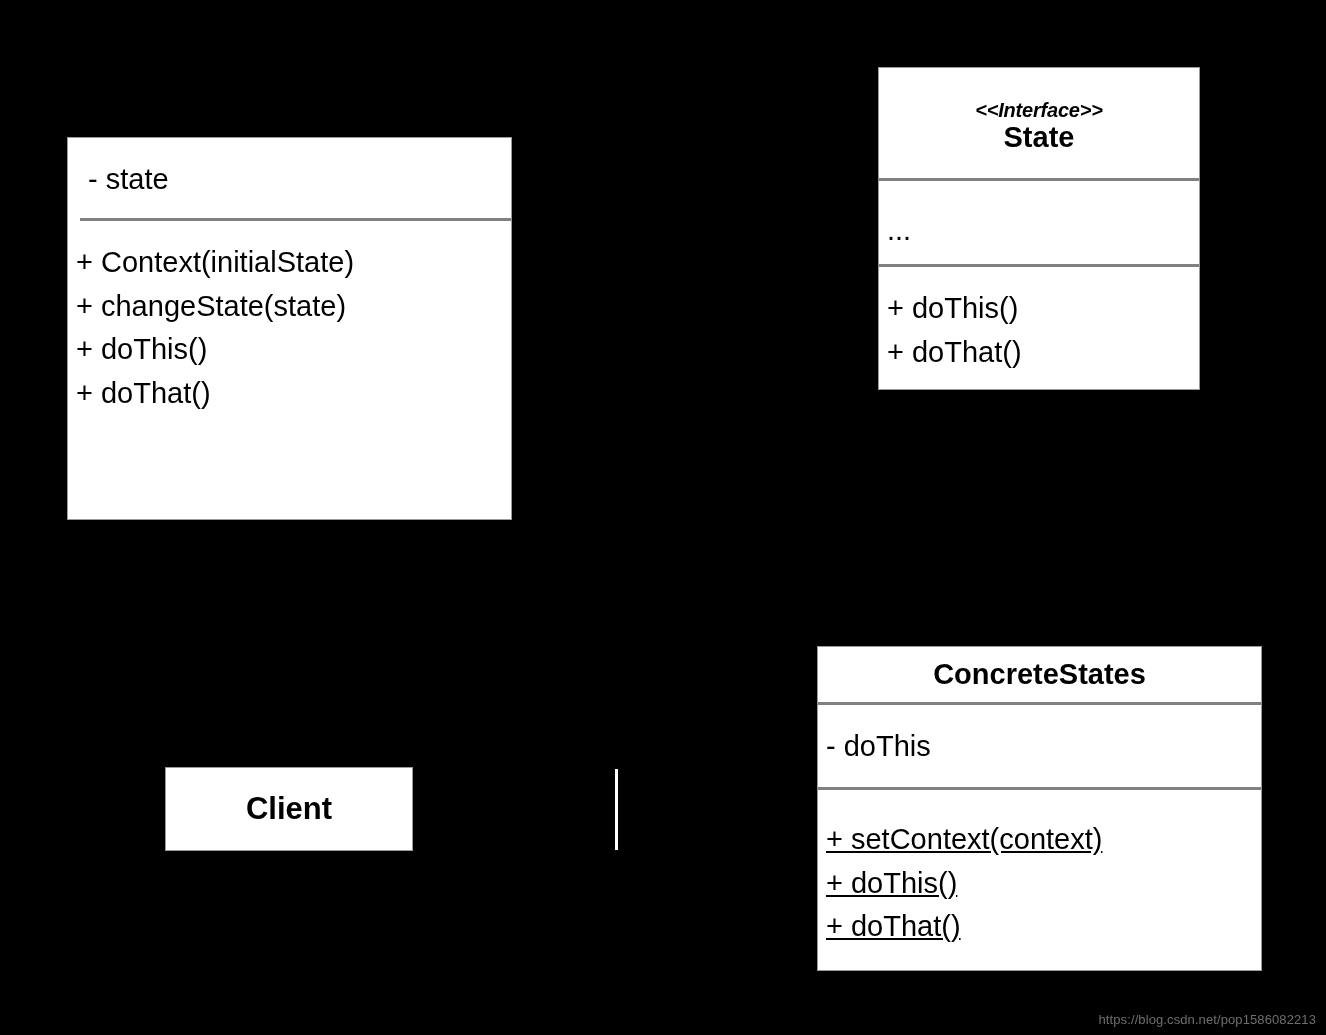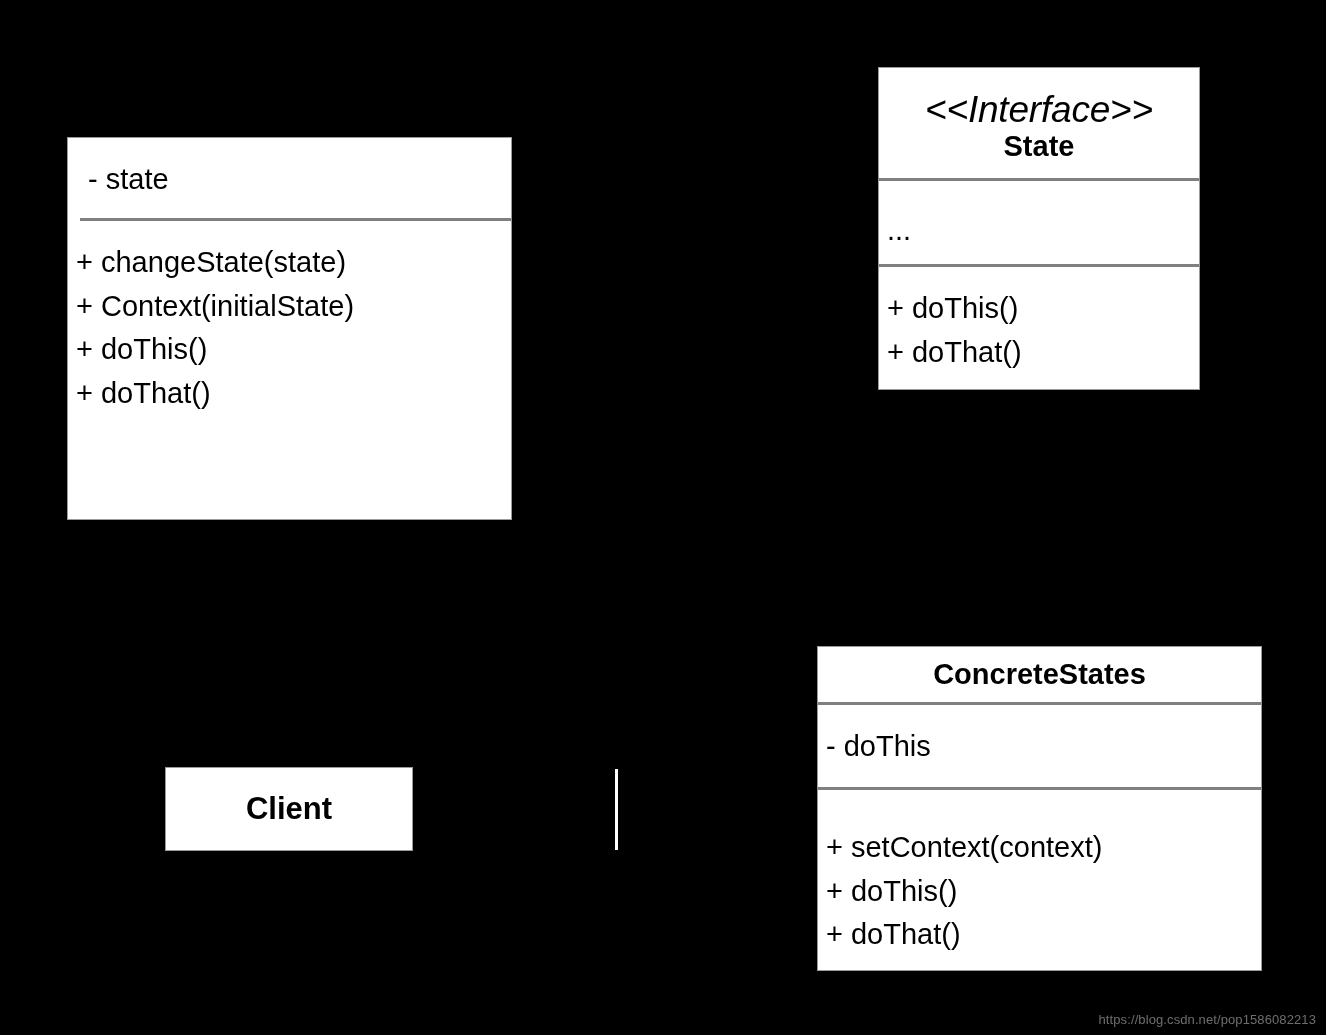--- a/index.html
+++ b/index.html
@@ -45,22 +45,22 @@
     justify-content: center;
     text-align: center;
     border-bottom: 3px solid #808080;
   }
   .uml-header.no-rule {
     border-bottom: none;
   }
 
   .stereotype {
     font-style: italic;
-    font-weight: normal;
-    font-size: 37px;
+    font-weight: bold;
+    font-size: 20px;
     line-height: 1.12;
     letter-spacing: -0.2px;
   }
 
   .class-title {
     font-weight: bold;
     font-size: 29px;
     line-height: 1.12;
   }
 
@@ -101,21 +101,21 @@
   #box-state .ops   { flex: 1; padding-top: 20px; }
 
   #box-concrete {
     left: 817px;
     top: 646px;
     width: 445px;
     height: 325px;
   }
   #box-concrete .uml-header { height: 58px; }
   #box-concrete .attrs { height: 85px; padding-top: 20px; }
-  #box-concrete .ops   { flex: 1; padding-top: 36px; }
+  #box-concrete .ops   { flex: 1; padding-top: 28px; text-decoration: underline; }
 
   #box-client {
     left: 165px;
     top: 767px;
     width: 248px;
     height: 84px;
   }
   #box-client .uml-header {
     height: 100%;
     border-bottom: none;
@@ -148,22 +148,22 @@
 </head>
 <body>
 
 <div class="canvas">
 
   <div class="uml-box" id="box-context">
     <div class="uml-compartment attrs">
       <div class="member-line">- state</div>
     </div>
     <div class="uml-compartment ops last">
+      <div class="member-line">+ Context(initialState)</div>
       <div class="member-line">+ changeState(state)</div>
-      <div class="member-line">+ Context(initialState)</div>
       <div class="member-line">+ doThis()</div>
       <div class="member-line">+ doThat()</div>
     </div>
   </div>
 
   <div class="uml-box" id="box-state">
     <div class="uml-header">
       <div class="stereotype">&lt;&lt;Interface&gt;&gt;</div>
       <div class="class-title">State</div>
     </div>

